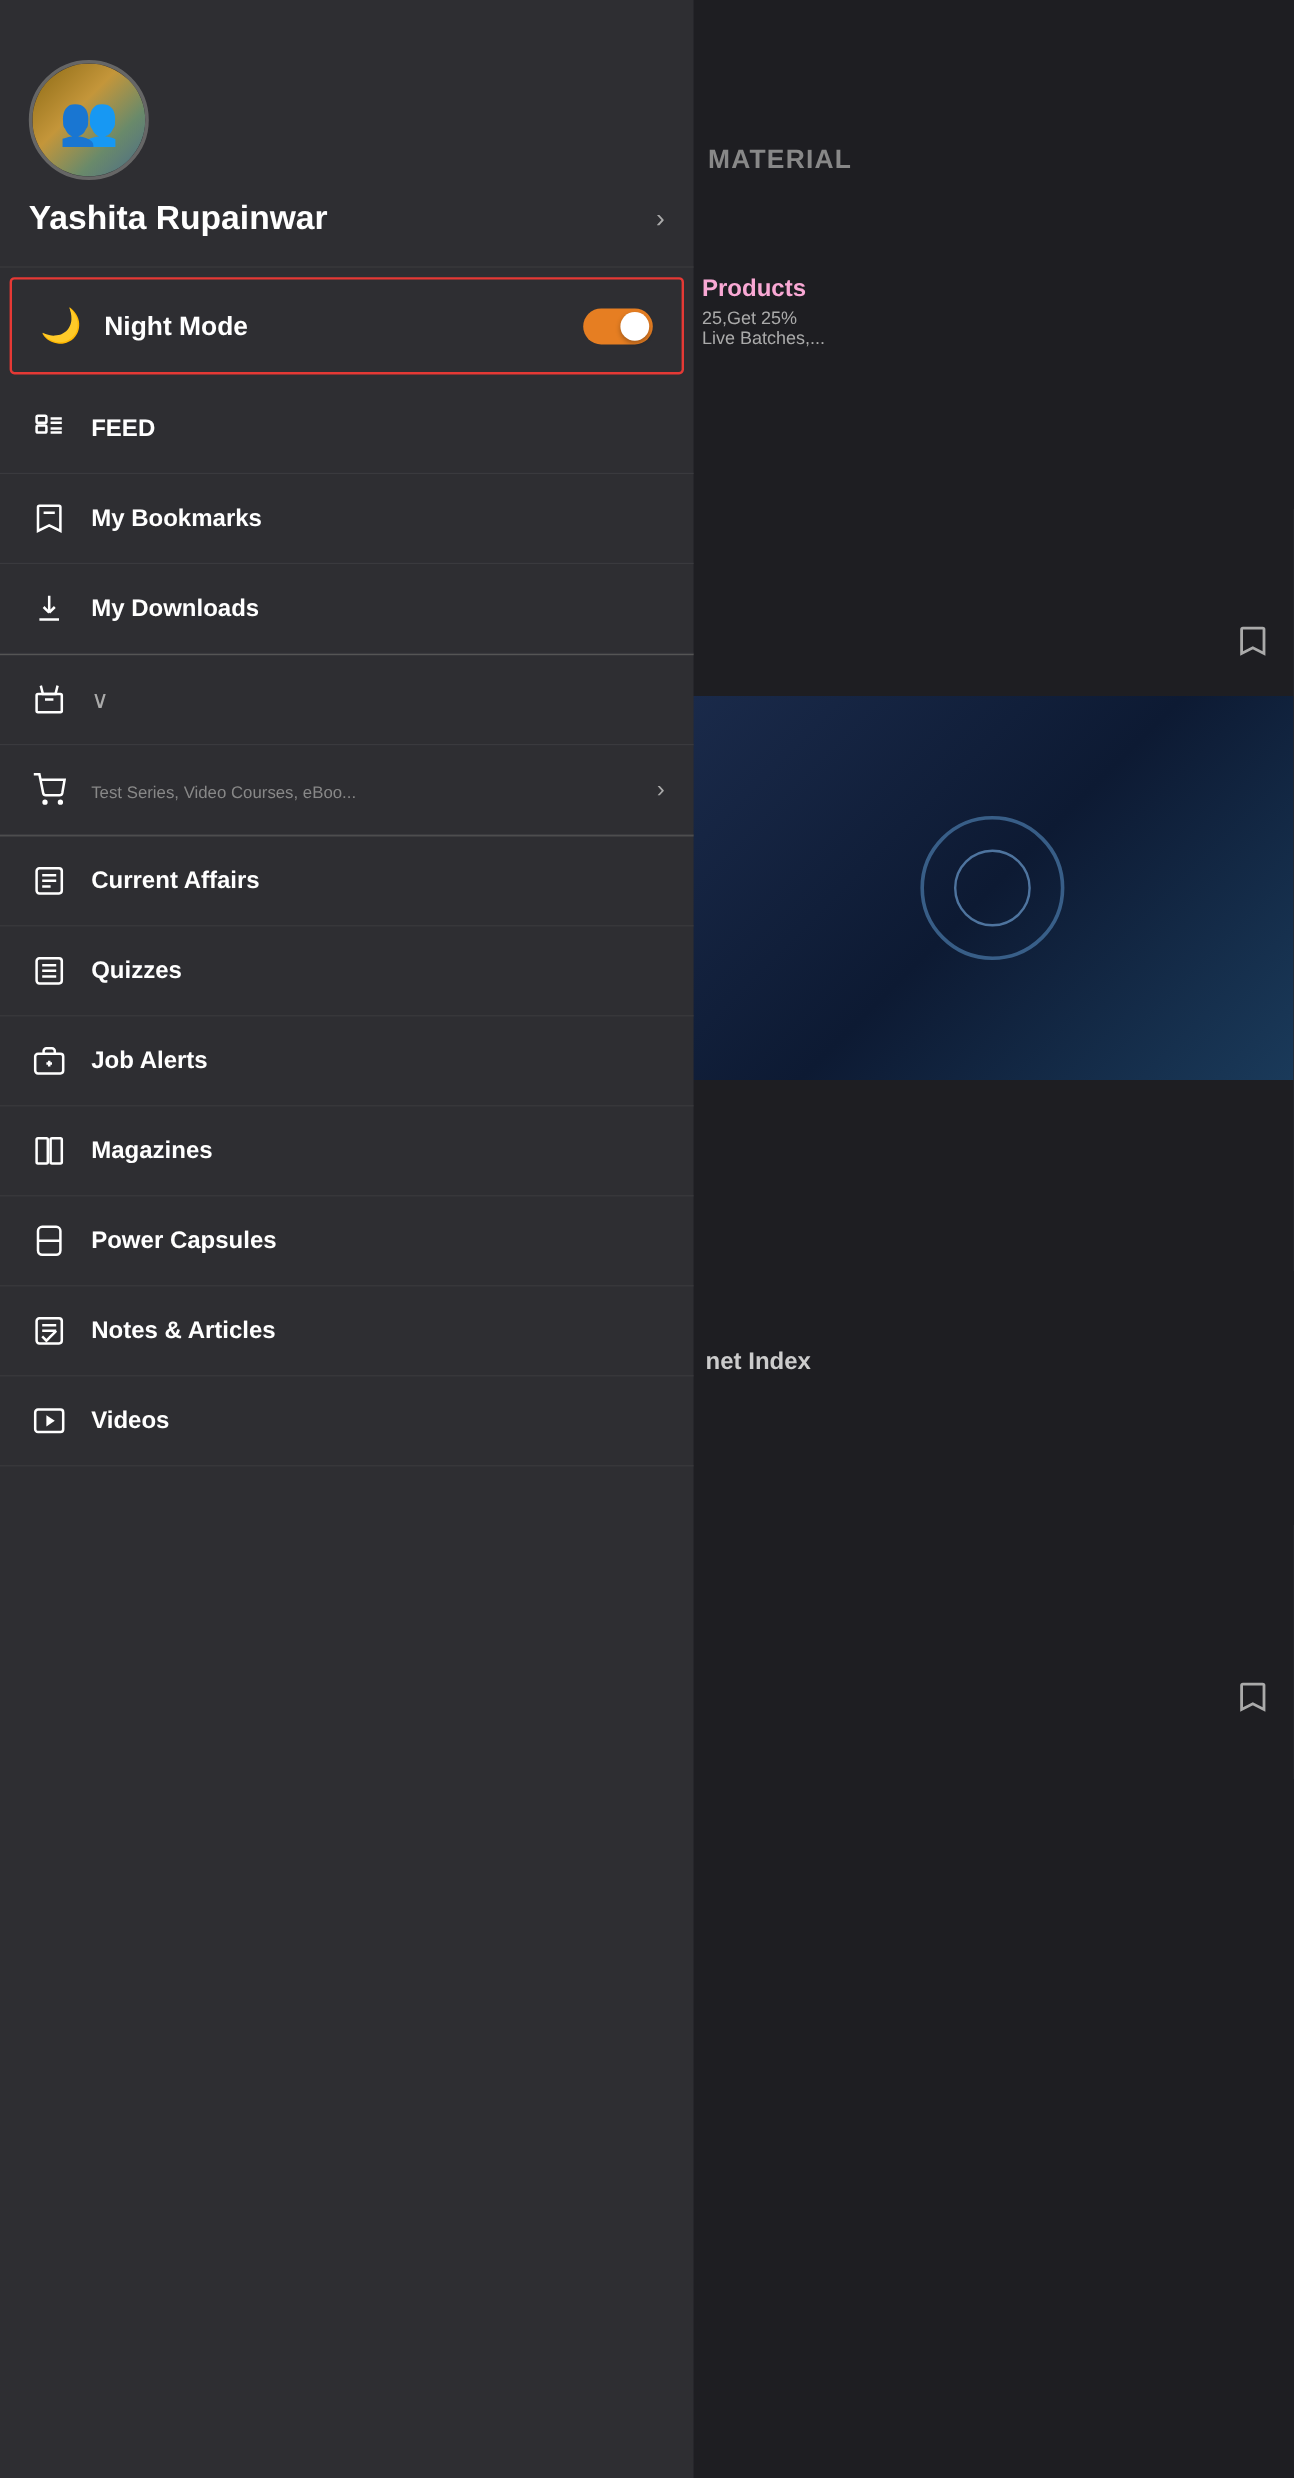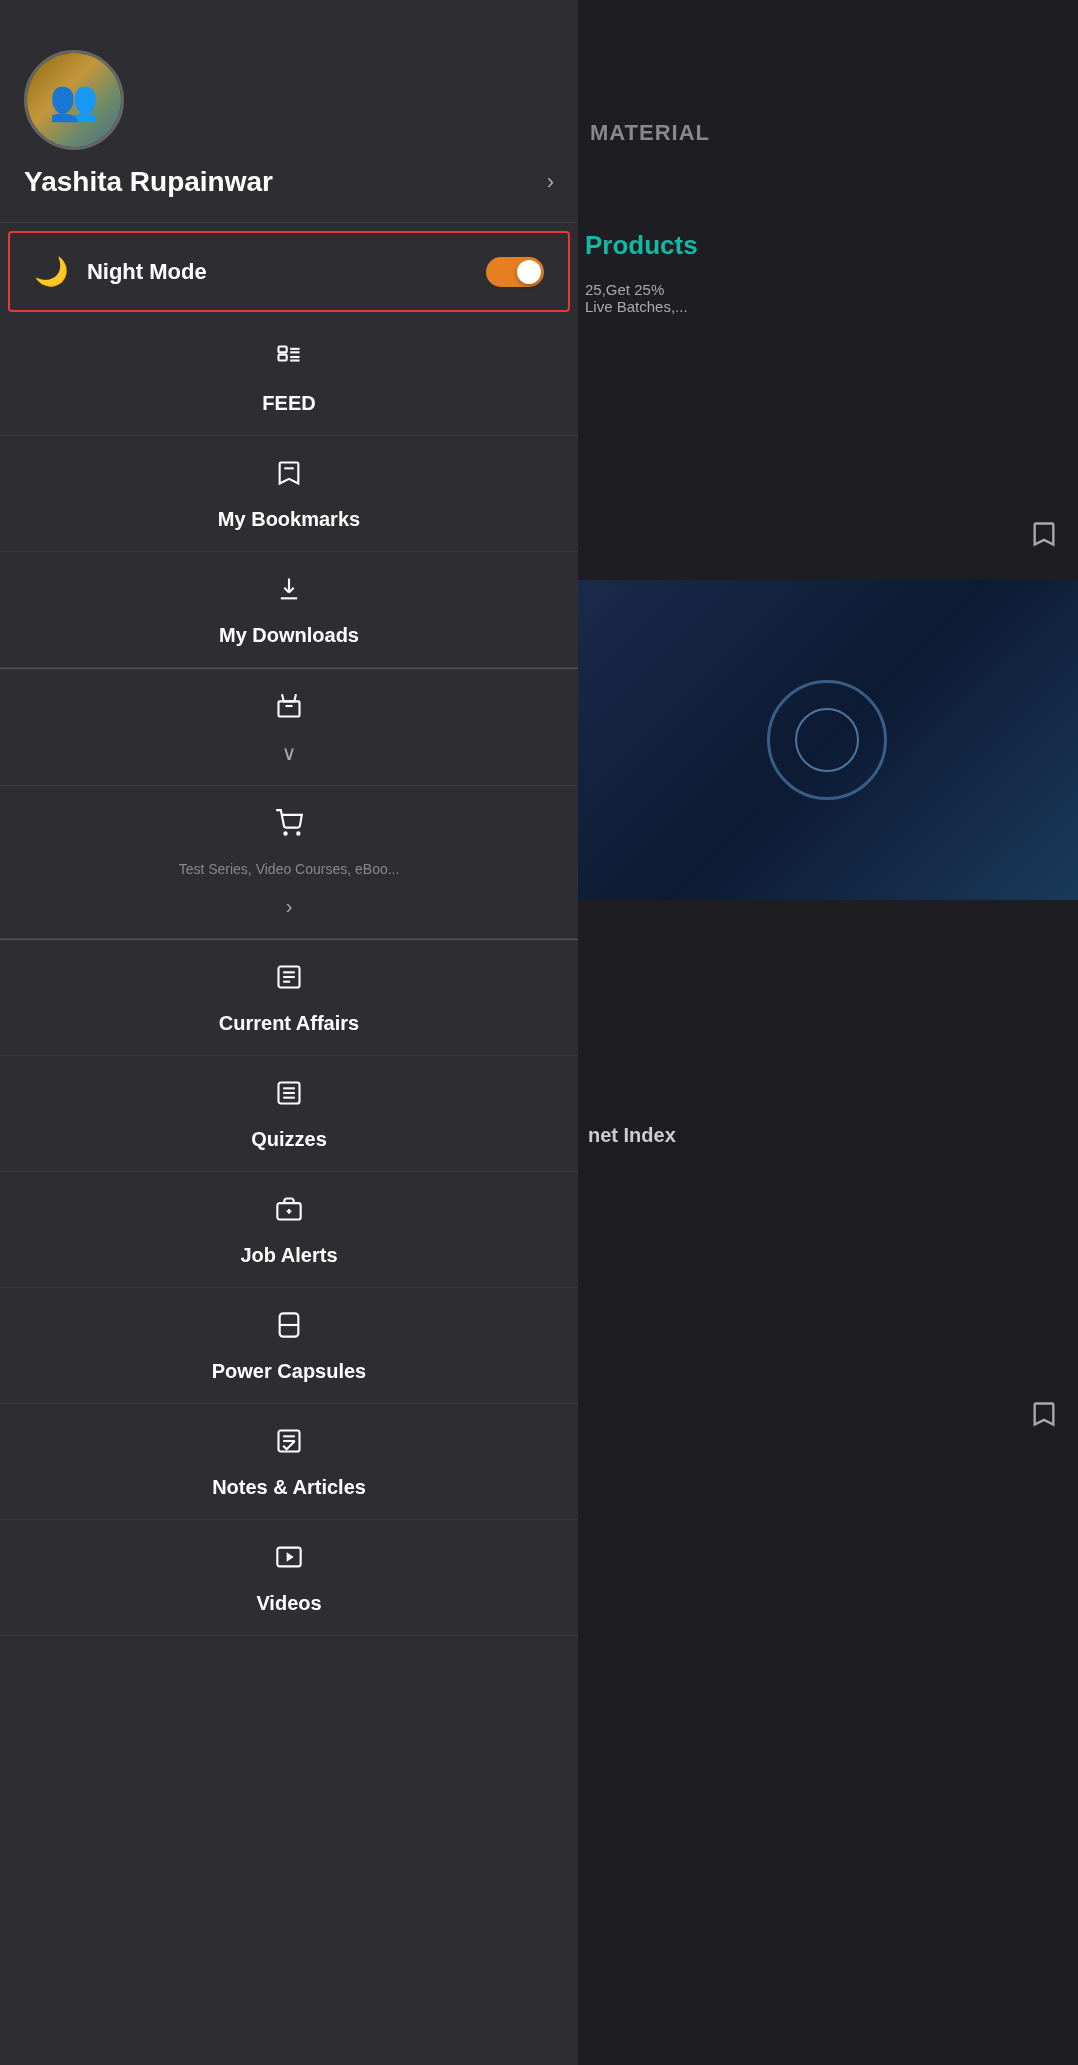--- a/index.html
+++ b/index.html
@@ -34,24 +34,24 @@
       z-index: 1;
     }
 
     .bg-right-products {
       position: absolute;
       top: 230px;
       left: 585px;
       z-index: 1;
     }
     .bg-right-products .title {
-      color: #14b8a6;
-      font-size: 26px;
+      color: #f9a8d4;
+      font-size: 20px;
       font-weight: 700;
-      margin-bottom: 20px;
+      margin-bottom: 4px;
     }
     .bg-right-products .subtitle {
       color: #aaa;
       font-size: 15px;
     }
 
     .bg-bookmark-top {
       position: absolute;
       top: 520px;
       right: 20px;
@@ -222,21 +222,20 @@
       padding: 0 0;
     }
 
     .menu-item {
       display: flex;
       align-items: center;
       padding: 20px 24px;
       border-bottom: 1px solid #3a3a3e;
       cursor: pointer;
       gap: 18px;
-      flex-direction: column;
     }
 
     .menu-icon {
       width: 34px;
       height: 34px;
       display: flex;
       align-items: center;
       justify-content: center;
       flex-shrink: 0;
       color: #fff;
@@ -438,20 +437,31 @@
             <path d="M16 7V5a2 2 0 00-2-2h-4a2 2 0 00-2 2v2"></path>
             <line x1="12" y1="12" x2="12" y2="16"></line>
             <line x1="10" y1="14" x2="14" y2="14"></line>
           </svg>
       </div>
       <div class="menu-item-content">
         <div class="menu-item-label">Job Alerts</div>
       </div>
     </div>
 
+    <div class="menu-item">
+      <div class="menu-icon">
+        <svg viewBox="0 0 24 24">
+            <rect x="3" y="3" width="8" height="18" rx="1"></rect>
+            <rect x="13" y="3" width="8" height="18" rx="1"></rect>
+          </svg>
+      </div>
+      <div class="menu-item-content">
+        <div class="menu-item-label">Magazines</div>
+      </div>
+    </div>
 
     <div class="menu-item">
       <div class="menu-icon">
         <svg viewBox="0 0 24 24">
             <rect x="4" y="2" width="16" height="20" rx="3"></rect>
             <line x1="4" y1="12" x2="20" y2="12"></line>
           </svg>
       </div>
       <div class="menu-item-content">
         <div class="menu-item-label">Power Capsules</div>

